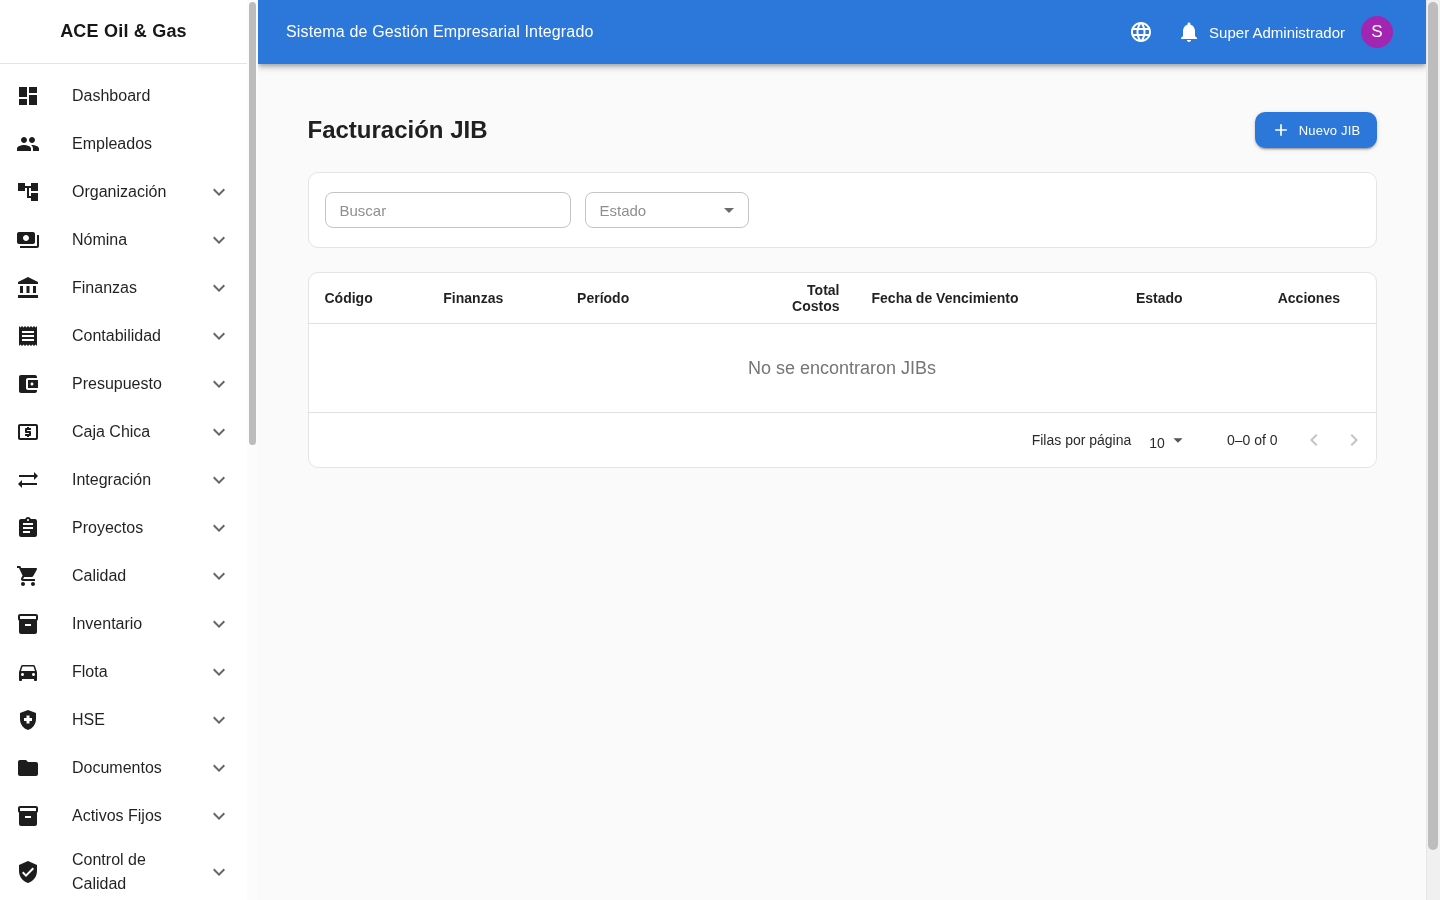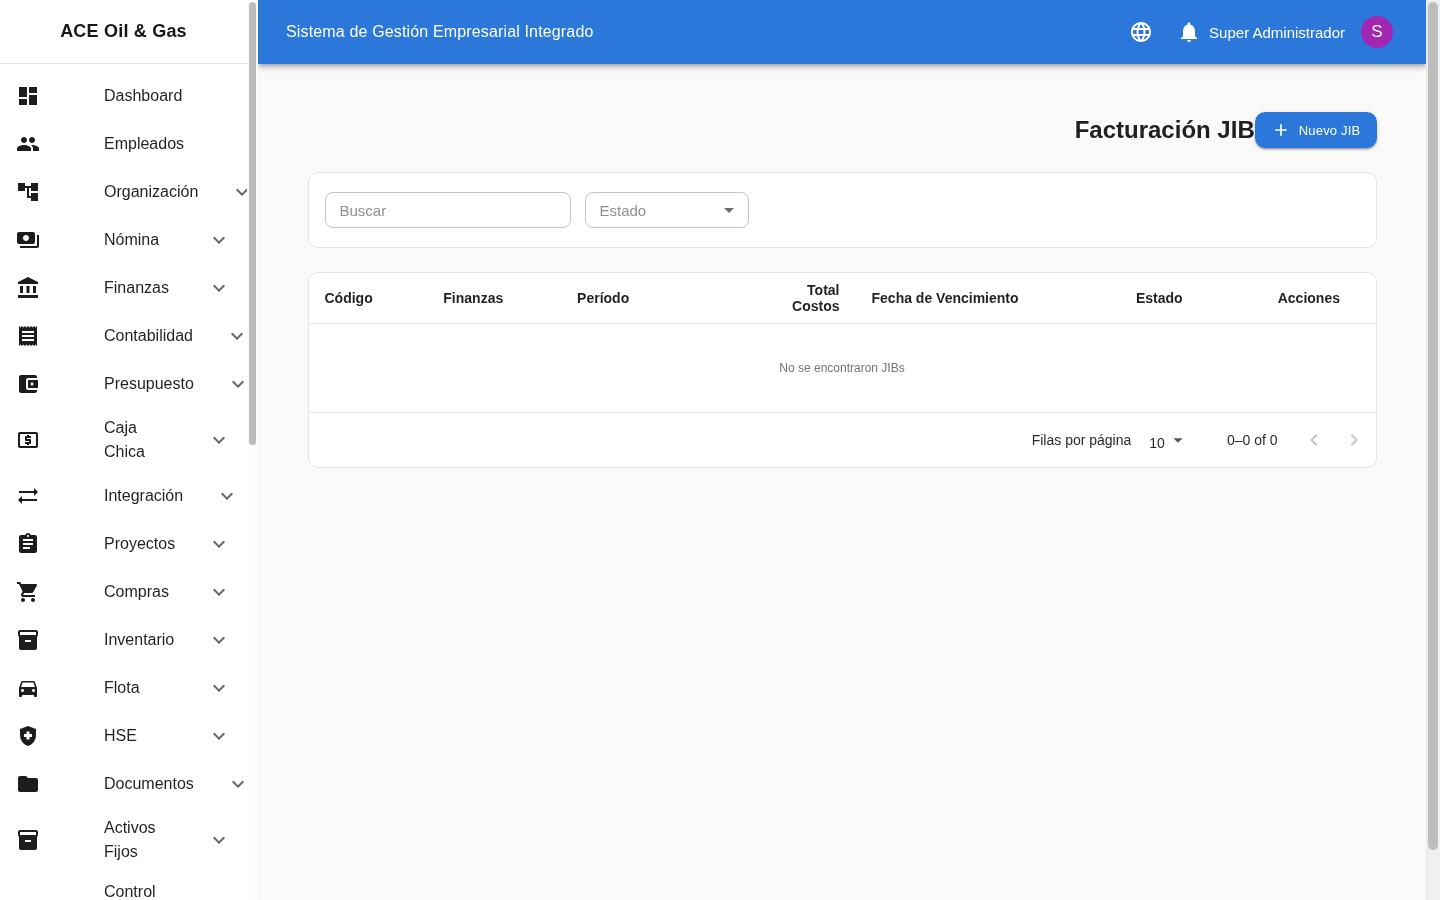--- a/index.html
+++ b/index.html
@@ -12,21 +12,21 @@
   .app { display:flex; width:1440px; height:900px; }
 
   
   .sidebar { width:258px; flex:none; background:#fff; position:relative; z-index:6; }
   .brand {
     height:64px; display:flex; align-items:center; justify-content:center;
     font-size:18px; font-weight:700; color:#171717; letter-spacing:.2px;
     border-bottom:1px solid #e4e4e4; padding-right:11px;
   }
   .nav { padding-top:8px; height:calc(100% - 65px); overflow:hidden; }
-  .nav-item { display:flex; align-items:center; min-height:48px; padding:8px 27px 8px 16px; cursor:pointer;gap:32px; }
+  .nav-item { display:flex; align-items:center; min-height:48px; padding:8px 27px 8px 16px; cursor:pointer; }
   .nav-icon { width:24px; height:24px; flex:none; }
   .nav-icon svg { width:24px; height:24px; fill:#1d1d1d; }
   .nav-label { margin-left:32px; font-size:16px; line-height:24px; color:rgba(0,0,0,.87); max-width:112px; }
   .nav-chevron { margin-left:auto; width:24px; height:24px; flex:none; }
   .nav-chevron svg { width:24px; height:24px; fill:rgba(0,0,0,.6); }
   .sidebar-scrollbar { position:absolute; top:0; right:0; width:11px; height:100%; background:#fcfcfc; }
   .sidebar-scrollbar .thumb { position:absolute; top:2px; left:2px; width:7px; height:443px; border-radius:4px; background:#bcbcbc; }
 
   
   .main { flex:1; min-width:0; display:flex; flex-direction:column; background:#fafafa; }
@@ -43,21 +43,21 @@
   .bell-btn { margin-right:8px; }
   .user-name { font-size:15px; margin-right:16px; }
   .avatar {
     width:32px; height:32px; border-radius:50%; background:var(--avatar,#a226b2);
     display:flex; align-items:center; justify-content:center;
     font-size:17px; color:#fff; margin-right:9px; cursor:pointer; border:none; font-family:inherit;
   }
 
   .content { flex:1; overflow:hidden; padding-top:48px; }
   .container { width:1069px; margin:0 auto; }
-  .page-head { display:flex; align-items:center; justify-content:flex-end; height:36px; margin-bottom:24px; }
+  .page-head { display:flex; align-items:center; justify-content:space-between; height:36px; margin-bottom:24px; }
   .page-title { font-size:24px; font-weight:700; color:#202020; }
   .btn-primary {
     display:flex; align-items:center; gap:8px; height:36px; padding:0 16px;
     background:var(--primary,#2b77da); color:#fff; border:none; border-radius:10px;
     font-size:13px; font-family:inherit; cursor:pointer; letter-spacing:.2px;
     box-shadow:0 3px 1px -2px rgba(0,0,0,.2),0 2px 2px 0 rgba(0,0,0,.14),0 1px 5px 0 rgba(0,0,0,.12);
   }
   .btn-primary svg { width:20px; height:20px; fill:#fff; }
 
   .card { background:#fff; border:1px solid #e4e4e4; border-radius:10px; }
@@ -80,21 +80,21 @@
   .select-anio .notch {
     position:absolute; top:-9px; left:10px; background:#fff; padding:0 5px;
     font-size:12px; line-height:15px; color:#676767;
   }
 
   
   .thead { display:flex; align-items:center; height:51px; border-bottom:1px solid #e0e0e0; }
   .cell { padding:0 16px; font-size:14px; font-weight:700; color:rgba(0,0,0,.87); }
   .empty-row {
     height:89px; display:flex; align-items:center; justify-content:center;
-    border-bottom:1px solid #e0e0e0; font-size:12px; color:#757575;
+    border-bottom:1px solid #e0e0e0; font-size:18px; color:#757575;
   }
   .pagination {
     height:54px; display:flex; align-items:center; justify-content:flex-end;
     padding-right:2px; font-size:14px; color:#2a2a2a;
   }
   .pg-label { margin-right:18px; }
   .pg-select { display:flex; align-items:flex-end; margin-right:38px; cursor:pointer; background:none; border:none; font:inherit; color:inherit; }
   .pg-select svg { width:22px; height:22px; fill:#555; margin-left:2px; }
   .pg-range { margin-right:16px; }
   .pg-btn { width:40px; height:40px; border:none; background:transparent; display:flex; align-items:center; justify-content:center; }
@@ -233,21 +233,21 @@
               <path d="M16.59 8.59 12 13.17 7.41 8.59 6 10l6 6 6-6z"></path>
             </svg>
           </span>
   </div>
         <div class="nav-item">
     <span class="nav-icon">
             <svg viewBox="0 0 24 24">
               <path d="M7 18c-1.1 0-1.99.9-1.99 2S5.9 22 7 22s2-.9 2-2-.9-2-2-2zM1 2v2h2l3.6 7.59-1.35 2.45c-.16.28-.25.61-.25.96 0 1.1.9 2 2 2h12v-2H7.42c-.14 0-.25-.11-.25-.25l.03-.12.9-1.63h7.45c.75 0 1.41-.41 1.75-1.03l3.58-6.49c.08-.14.12-.31.12-.48 0-.55-.45-1-1-1H5.21l-.94-2H1zm16 16c-1.1 0-1.99.9-1.99 2s.89 2 1.99 2 2-.9 2-2-.9-2-2-2z"></path>
             </svg>
           </span>
-    <span class="nav-label">Compras</span>
+    <span class="nav-label">Calidad</span>
     <span class="nav-chevron">
             <svg viewBox="0 0 24 24">
               <path d="M16.59 8.59 12 13.17 7.41 8.59 6 10l6 6 6-6z"></path>
             </svg>
           </span>
   </div>
         <div class="nav-item">
     <span class="nav-icon">
             <svg viewBox="0 0 24 24">
               <path d="M20 2H4c-1 0-2 .9-2 2v3.01c0 .72.43 1.34 1 1.69V20c0 1.1 1.1 2 2 2h14c.9 0 2-.9 2-2V8.7c.57-.35 1-.97 1-1.69V4c0-1.1-1-2-2-2zm-5 12H9v-2h6v2zm5-7H4V4h16v3z"></path>

